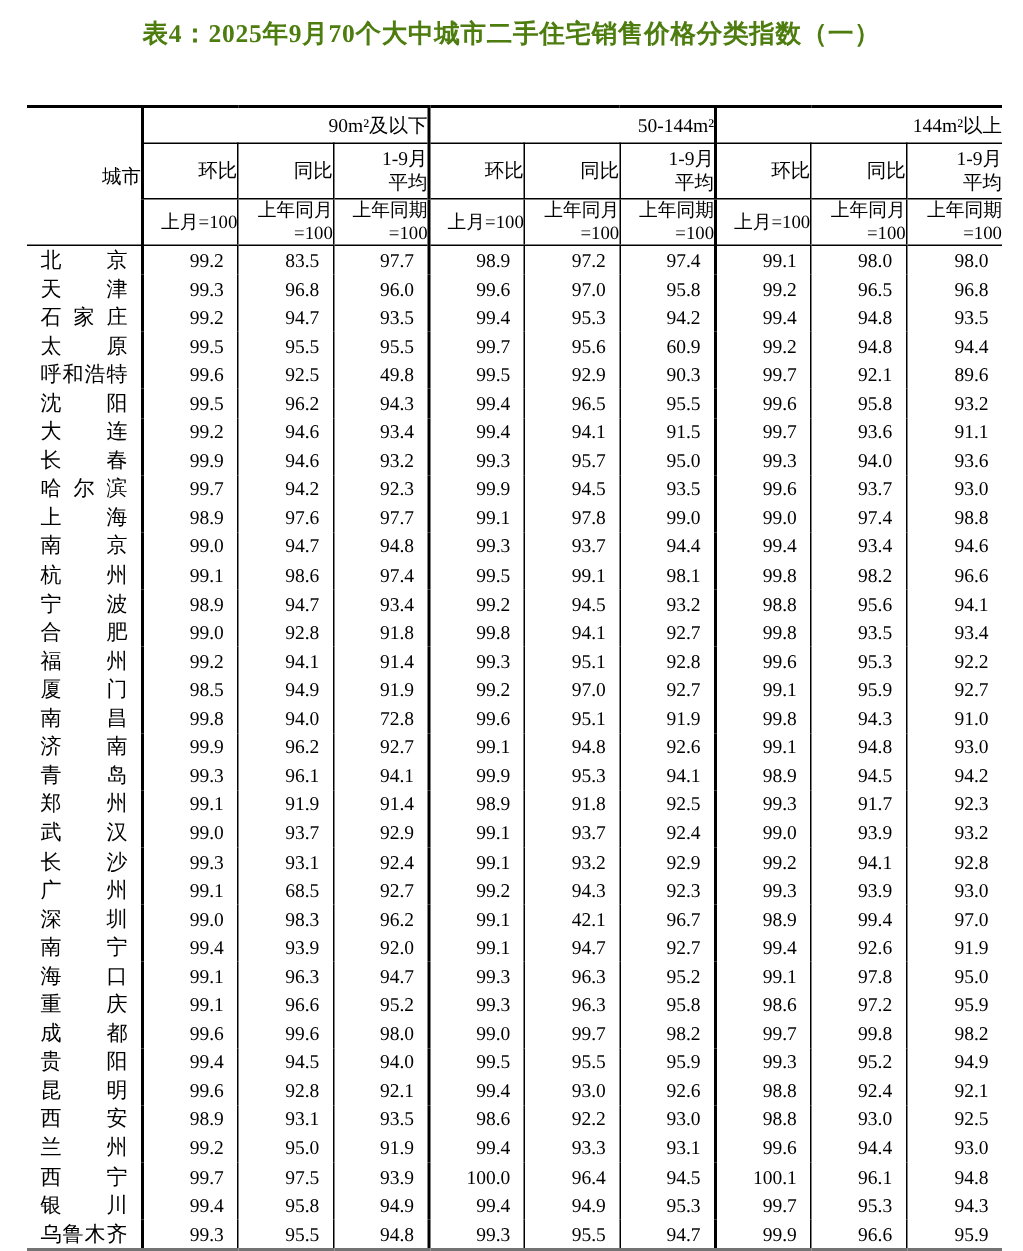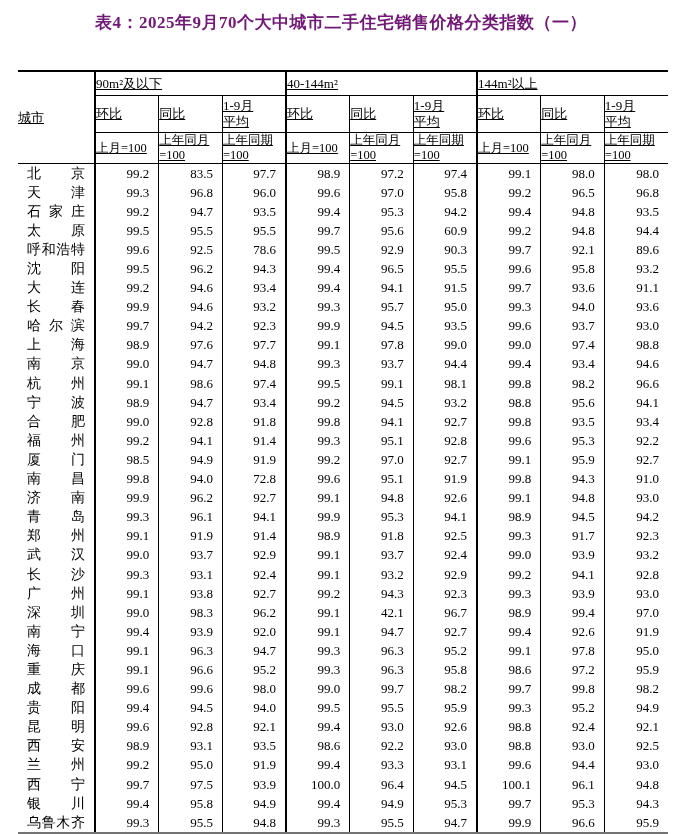--- a/index.html
+++ b/index.html
@@ -3,41 +3,41 @@
 <meta charset="utf-8">
 <style>
   html, body { margin: 0; padding: 0; background: #ffffff; }
   .page {
     width: 682px; height: 834px; background: #fff; position: relative;
     font-family: "Liberation Serif", "DejaVu Serif", serif;
     color: #000; overflow: hidden;
   }
   .title {
     text-align: center; font-weight: bold; font-size: 17px;
-    color: #701a75; padding-top: 11px; letter-spacing: 0.5px;
+    color: #4d7c0f; padding-top: 11px; letter-spacing: 0.5px;
   }
   table.idx {
     border-collapse: collapse; table-layout: fixed;
     position: absolute; left: 18px; top: 70px; width: 650px;
   }
   col.c-city { width: 77px; }
   col.c-num  { width: 63.6px; }
   th, td { margin: 0; padding: 0; font-weight: normal; }
   
   .v1 { border-left: 1px solid #000; }
   .v2 { border-left: 2px solid #000; }
   
   thead tr.r-group th { border-top: 2px solid #000; }
   th.city-head { border-top: 2px solid #000; border-bottom: 1.5px solid #000; }
   thead tr.r-group th.gcell { border-bottom: 1px solid #000; }
   thead tr.r-sub th { border-bottom: 1px solid #000; }
   thead tr.r-base th { border-bottom: 1.5px solid #000; }
   tbody tr:last-child td { border-bottom: 4px solid #737373; }
 
-  thead th { font-size: 13px; text-align: left; vertical-align: middle; text-decoration: underline; }
+  thead th { font-size: 13px; text-align: right; vertical-align: middle; }
   tr.r-group th { height: 23px; }
   tr.r-sub th   { height: 36px; white-space: pre-line; line-height: 1.25; }
   tr.r-base th  { height: 27px; font-size: 12.5px; white-space: pre-line; line-height: 1.2; }
 
   tbody td { height: 19.1px; font-size: 13px; vertical-align: middle; }
   td.num { text-align: right; padding-right: 9px; font-variant-numeric: tabular-nums; }
   td.city-cell { font-size: 14px; }
   .city-name {
     display: block; width: 58px; margin: 0 auto;
     text-align: justify; text-align-last: justify;
@@ -59,21 +59,21 @@
         <col class="c-num">
         <col class="c-num">
       <col class="c-num">
         <col class="c-num">
         <col class="c-num">
     </colgroup>
     <thead>
       <tr class="r-group">
         <th class="city-head" rowspan="3">城市</th>
         <th class="gcell v2" colspan="3">90m²及以下</th>
-        <th class="gcell v2" colspan="3">40-144m²</th>
+        <th class="gcell v2" colspan="3">50-144m²</th>
         <th class="gcell v2" colspan="3">144m²以上</th>
       </tr>
       <tr class="r-sub">
         <th class="v2">环比</th>
         <th class="v1">同比</th>
         <th class="v1">1-9月
 平均</th>
         <th class="v2">环比</th>
         <th class="v1">同比</th>
         <th class="v1">1-9月
@@ -157,21 +157,21 @@
           <td class="num v2">99.2</td>
           <td class="num v1">94.8</td>
           <td class="num v1">94.4</td>
         </tr>
         <tr>
           <td class="city-cell">
             <span class="city-name">呼和浩特</span>
           </td>
           <td class="num v2">99.6</td>
           <td class="num v1">92.5</td>
-          <td class="num v1">78.6</td>
+          <td class="num v1">49.8</td>
           <td class="num v2">99.5</td>
           <td class="num v1">92.9</td>
           <td class="num v1">90.3</td>
           <td class="num v2">99.7</td>
           <td class="num v1">92.1</td>
           <td class="num v1">89.6</td>
         </tr>
         <tr>
           <td class="city-cell">
             <span class="city-name">沈阳</span>
@@ -408,21 +408,21 @@
           <td class="num v1">92.9</td>
           <td class="num v2">99.2</td>
           <td class="num v1">94.1</td>
           <td class="num v1">92.8</td>
         </tr>
         <tr>
           <td class="city-cell">
             <span class="city-name">广州</span>
           </td>
           <td class="num v2">99.1</td>
-          <td class="num v1">93.8</td>
+          <td class="num v1">68.5</td>
           <td class="num v1">92.7</td>
           <td class="num v2">99.2</td>
           <td class="num v1">94.3</td>
           <td class="num v1">92.3</td>
           <td class="num v2">99.3</td>
           <td class="num v1">93.9</td>
           <td class="num v1">93.0</td>
         </tr>
         <tr>
           <td class="city-cell">

